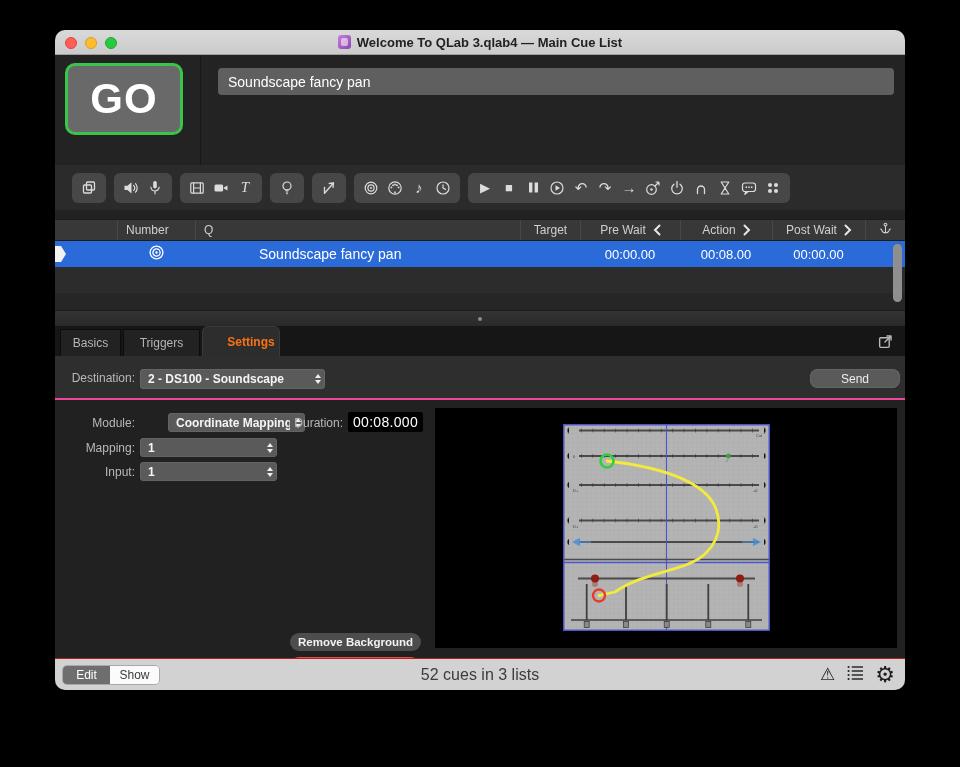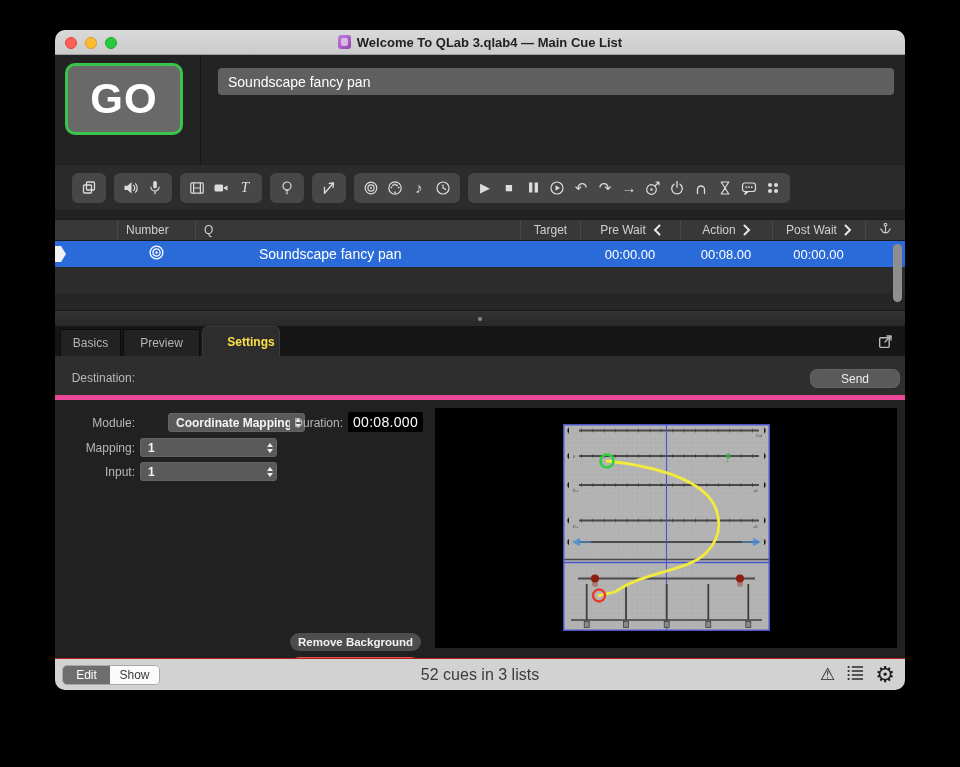--- a/index.html
+++ b/index.html
@@ -50,25 +50,25 @@
   .rowtime { font-size:13px; text-align:center; }
   .cuerow-alt { position:absolute; left:0; top:26px; width:100%; height:26px; background:#2c2c2c; }
   .cuerow-alt2 { position:absolute; left:0; top:52px; width:100%; height:17px; background:#262626; }
   .scrollthumb { position:absolute; right:3px; top:3px; width:9px; height:58px; background:#8f8f8f; border-radius:5px; }
 
   
   .splitter { position:absolute; left:0; top:280px; width:100%; height:16px; background:linear-gradient(#343434,#292929); border-top:1px solid #191919; }
   .splitdot { position:absolute; left:423px; top:6px; width:4px; height:4px; border-radius:50%; background:#8a8a8a; }
   .tabbar { position:absolute; left:0; top:296px; width:100%; height:30px; background:#161616; }
   .tab { position:absolute; top:3px; height:27px; background:#222; border:1px solid #0c0c0c; border-bottom:none; color:#b5b5b5; font-size:12px; display:flex; align-items:center; justify-content:center; }
-  .tab.active { top:0; height:30px; background:#2d2d2d; color:#fde047; font-weight:bold; border-radius:6px 6px 0 0; border-color:#3a3a3a;padding-left:20px; }
+  .tab.active { top:0; height:30px; background:#2d2d2d; color:#f97316; font-weight:bold; border-radius:6px 6px 0 0; border-color:#3a3a3a;padding-left:20px; }
   .popout { position:absolute; right:11px; top:7px; width:17px; height:17px; color:#b9b9b9; }
 
   
-  .destrow { position:absolute; left:0; top:326px; width:100%; height:44px; background:#2e2e2e; border-bottom:5px solid #ec4899; }
+  .destrow { position:absolute; left:0; top:326px; width:100%; height:44px; background:#2e2e2e; border-bottom:2px solid #ec4899; }
   .lbl { color:#b8b8b8; font-size:12px; }
   .dest-lbl { position:absolute; left:0; top:15px; width:80px; text-align:right; }
   .dropdown { position:absolute; height:20px; background:#5a5a5a; border-radius:4px; display:flex; align-items:center; color:#f5f5f5; font-size:12px; font-weight:bold; box-shadow:inset 0 0 0 .5px #6e6e6e; }
   .dropdown .val { flex:1; padding-left:8px; white-space:nowrap; overflow:hidden; }
   .stepper { width:15px; height:100%; display:flex; flex-direction:column; align-items:center; justify-content:center; gap:2px; }
   .arr-up { width:0; height:0; border-left:3.5px solid transparent; border-right:3.5px solid transparent; border-bottom:4.5px solid #efefef; }
   .arr-dn { width:0; height:0; border-left:3.5px solid transparent; border-right:3.5px solid transparent; border-top:4.5px solid #efefef; }
   .dest-dd { left:85px; top:13px; width:185px; }
   .sendbtn { position:absolute; left:755px; top:13px; width:90px; height:19px; background:#5a5a5a; border-radius:8px; color:#ececec; font-size:12px; display:flex; align-items:center; justify-content:center; box-shadow:inset 0 0 0 .5px #6e6e6e; }
 
@@ -355,32 +355,39 @@
     <div class="cuerow-alt2"></div>
     <div class="scrollthumb"></div>
   </div>
 
   <div class="splitter">
     <div class="splitdot"></div>
   </div>
 
   <div class="tabbar">
     <div class="tab" style="left:5px;width:61px">Basics</div>
-    <div class="tab" style="left:68px;width:77px">Preview</div>
+    <div class="tab" style="left:68px;width:77px">Triggers</div>
     <div class="tab active" style="left:147px;width:78px">Settings</div>
     <div class="popout">
       <svg width="17" height="17" viewBox="0 0 16 16" fill="none" stroke="#b9b9b9" stroke-width="1.3" stroke-linecap="round">
           <rect x="2.5" y="4.5" width="9" height="9" rx="1"></rect>
           <path d="M7.5 8.5L13.2 2.8M13.2 2.8H9.4M13.2 2.8v3.8"></path>
         </svg>
     </div>
   </div>
 
   <div class="destrow">
     <div class="lbl dest-lbl">Destination:</div>
+    <div class="dropdown dest-dd">
+      <span class="val">2 - DS100 - Soundscape</span>
+      <span class="stepper">
+          <span class="arr-up"></span>
+          <span class="arr-dn"></span>
+        </span>
+    </div>
     <div class="sendbtn">Send</div>
   </div>
 
   <div class="setbody">
     <div class="lbl mod-lbl">Module:</div>
     <div class="dropdown mod-dd">
       <span class="val">Coordinate Mapping</span>
       <span class="stepper">
           <span class="arr-up"></span>
           <span class="arr-dn"></span>

